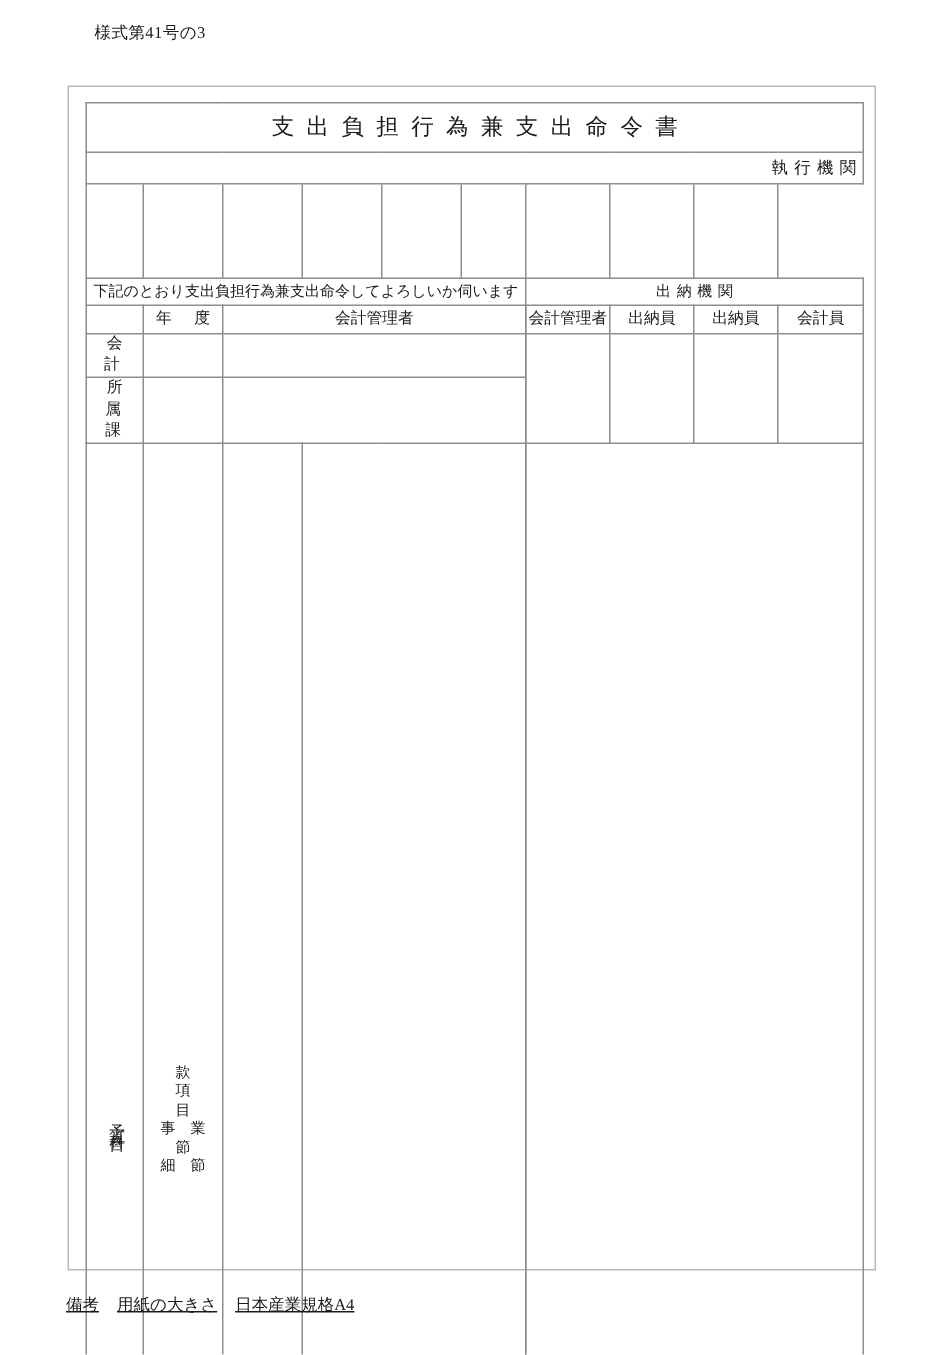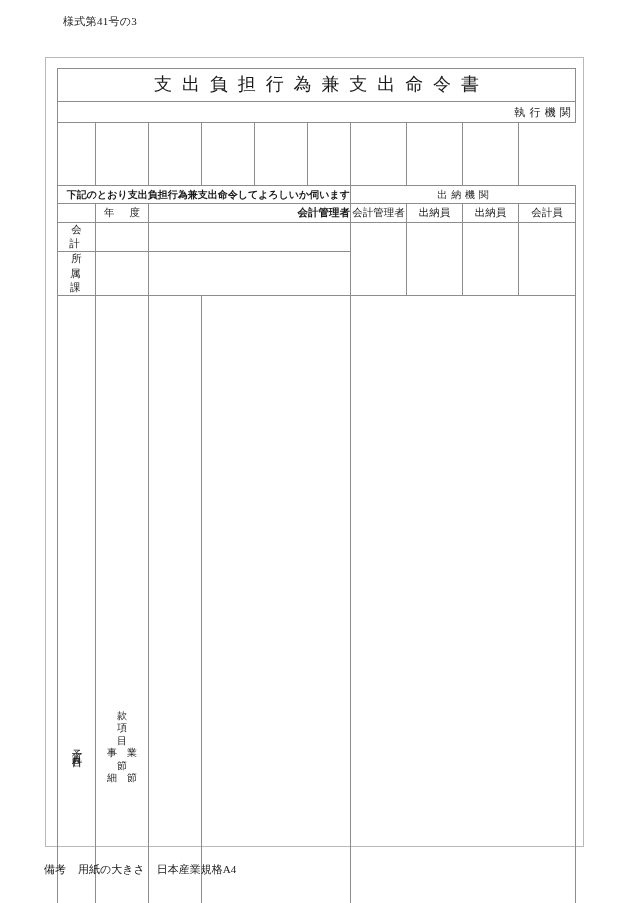--- a/index.html
+++ b/index.html
@@ -25,20 +25,21 @@
     letter-spacing: .3px;
     white-space: nowrap;
     margin-left: 19px;
   }
   .footer-note {
     position: absolute;
     left: 44px;
     top: 862px;
     font-size: 11px;
     white-space: nowrap;
+    text-decoration: underline;
   }
   .footer-note .gap { display: inline-block; width: 12px; }
 
   
   .page-frame {
     position: absolute;
     left: 45px;
     top: 57px;
     width: 539px;
     height: 790px;
@@ -57,32 +58,31 @@
     font-size: 10.5px;
   }
   .form td {
     border: 1px solid #8d8d8d;
     padding: 0;
     vertical-align: middle;
     line-height: 1.35;
   }
 
   .ctr { text-align: center; }
-  .lft { text-align: right; padding-left: 5px; font-weight: bold; }
+  .lft { text-align: center; padding-left: 5px; }
   .top { vertical-align: top; }
 
   
   .sp1 { letter-spacing: 0.55em; text-indent: 0.55em; }
   .sp2 { letter-spacing: 0.38em; text-indent: 0.38em; }
   .sp3 { letter-spacing: 0.22em; text-indent: 0.22em; }
 
   .title-cell {
     height: 32px;
-    font-size: 18px;
-    font-family: Liberation Mono, monospace;
+    font-size: 15px;
   }
   .org-cell { height: 20px; font-size: 11px; text-align: right; }
   .stamp-cell { height: 62px; }
 
   .ask-cell { height: 17px; font-size: 10px; }
   .row-h18 { height: 18px; }
   .row-h22 { height: 22px; }
 
   
   .vlabel {

